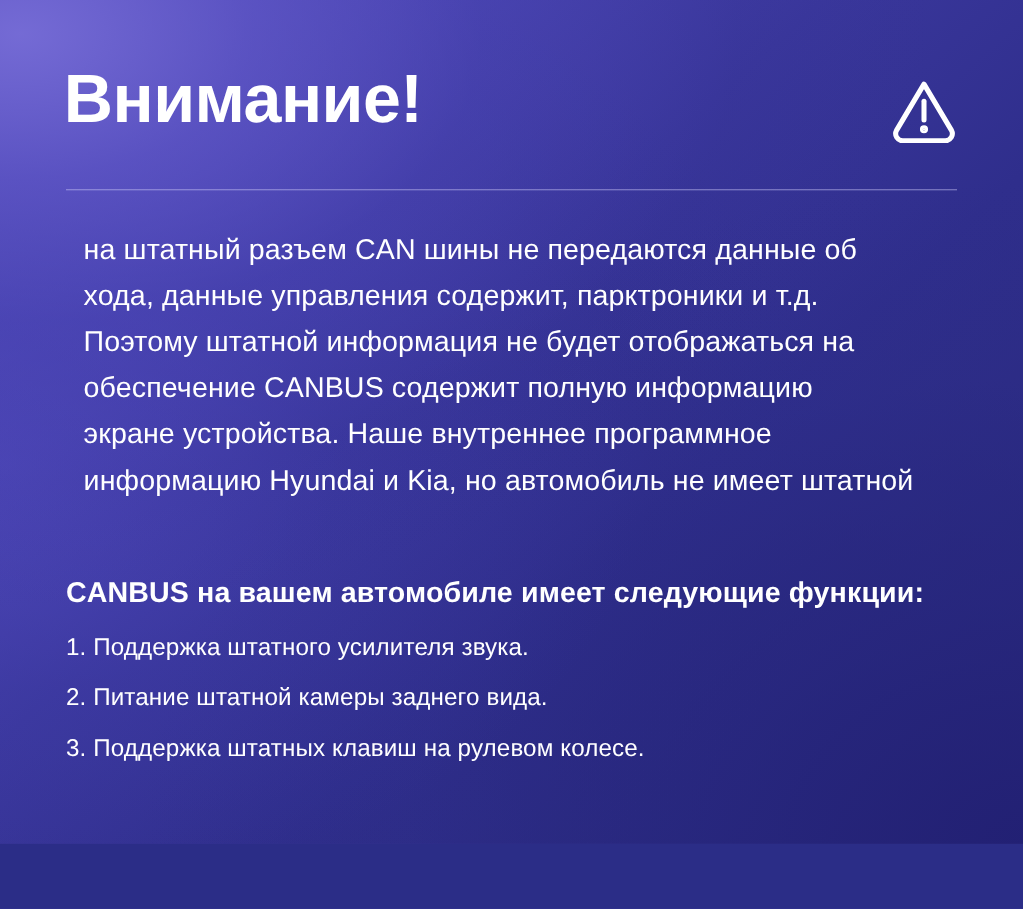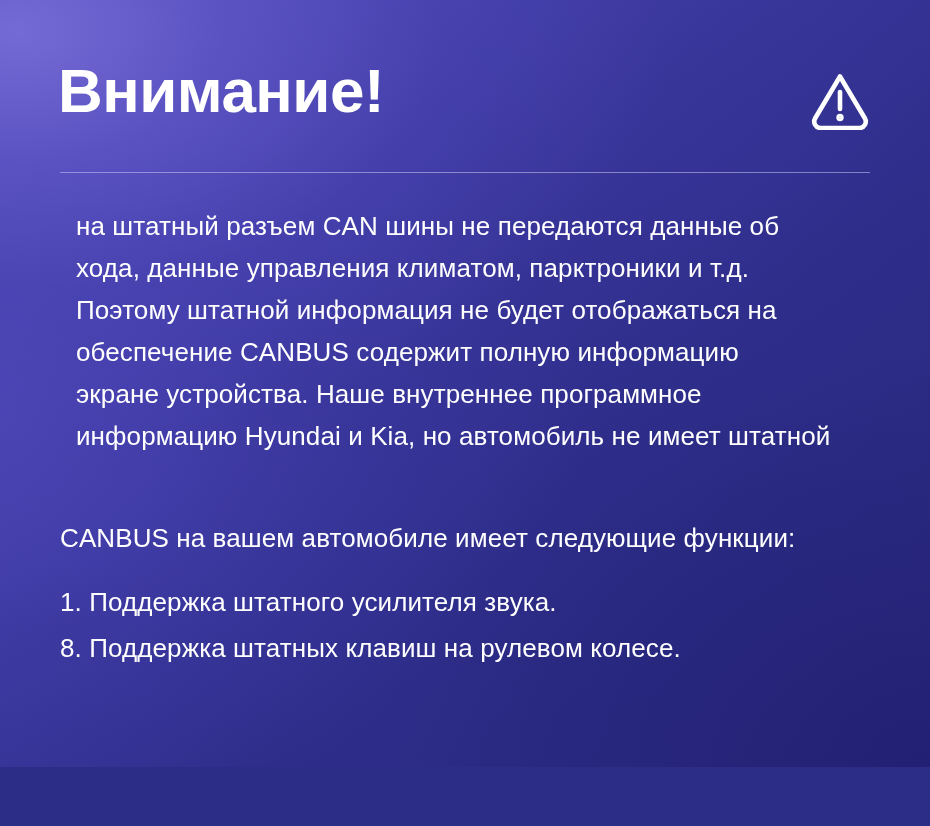--- a/index.html
+++ b/index.html
@@ -107,31 +107,32 @@
     display: block;
     white-space: nowrap;
     margin-left: 16px;
   }
   .list-block {
     margin-top: 60px;
   }
   .list-block .lead {
     display: block;
     white-space: nowrap;
-    margin-bottom: 20px;
+    margin-bottom: 6px;
+    font-weight: bold;
   }
   .list {
     margin: 0;
     padding: 0;
     list-style: none;
   }
   .list li {
     margin: 0;
     color: #ffffff;
-    font-size: 26px;
+    font-size: 22px;
     line-height: 46px;
     font-weight: 500;
     white-space: nowrap;
   }
 </style>
 </head>
 <body>
 
 <div class="banner">
 
@@ -145,29 +146,30 @@
       <circle cx="32" cy="51.5" r="2.4" stroke-width="2.6"></circle>
     </svg>
   </div>
 
   <div class="divider"></div>
 
   <div class="content">
 
     <p class="para">
       <span class="ln">на штатный разъем CAN шины не передаются данные об</span>
-      <span class="ln">хода, данные управления климатом, парктроники и т.д.</span>
+      <span class="ln">хода, данные управления содержит, парктроники и т.д.</span>
       <span class="ln">Поэтому штатной информация не будет отображаться на</span>
       <span class="ln">обеспечение CANBUS содержит полную информацию</span>
       <span class="ln">экране устройства. Наше внутреннее программное</span>
       <span class="ln">информацию Hyundai и Kia, но автомобиль не имеет штатной</span>
     </p>
 
     <div class="para list-block">
       <span class="lead">CANBUS на вашем автомобиле имеет следующие функции:</span>
       <ul class="list">
         <li>1. Поддержка штатного усилителя звука.</li>
-        <li>8. Поддержка штатных клавиш на рулевом колесе.</li>
+        <li>2. Питание штатной камеры заднего вида.</li>
+        <li>3. Поддержка штатных клавиш на рулевом колесе.</li>
       </ul>
     </div>
 
   </div>
 </div>
 
 </body></html>

